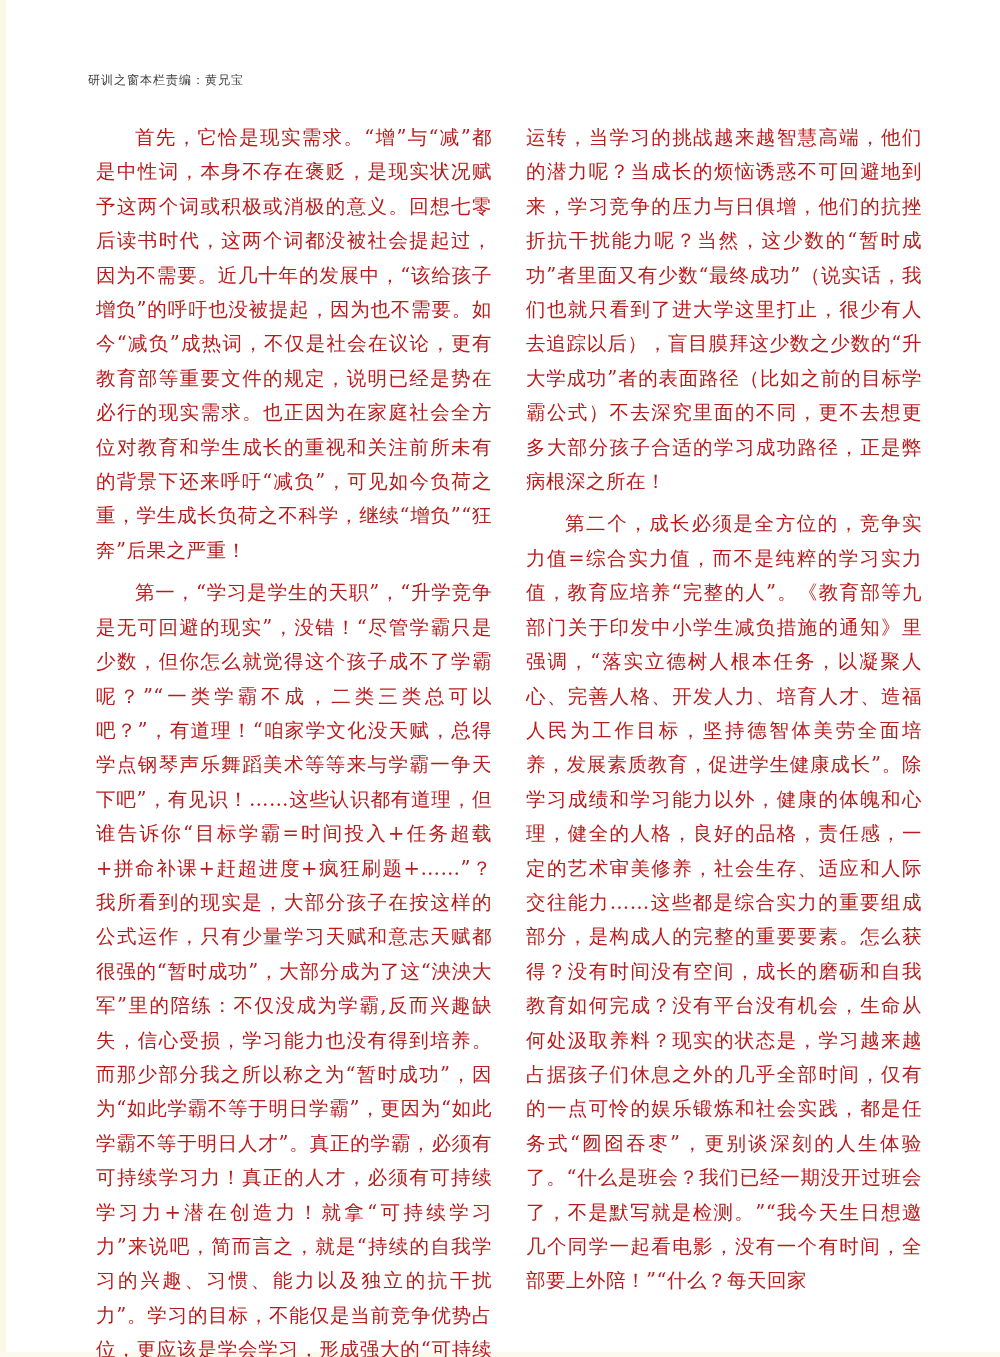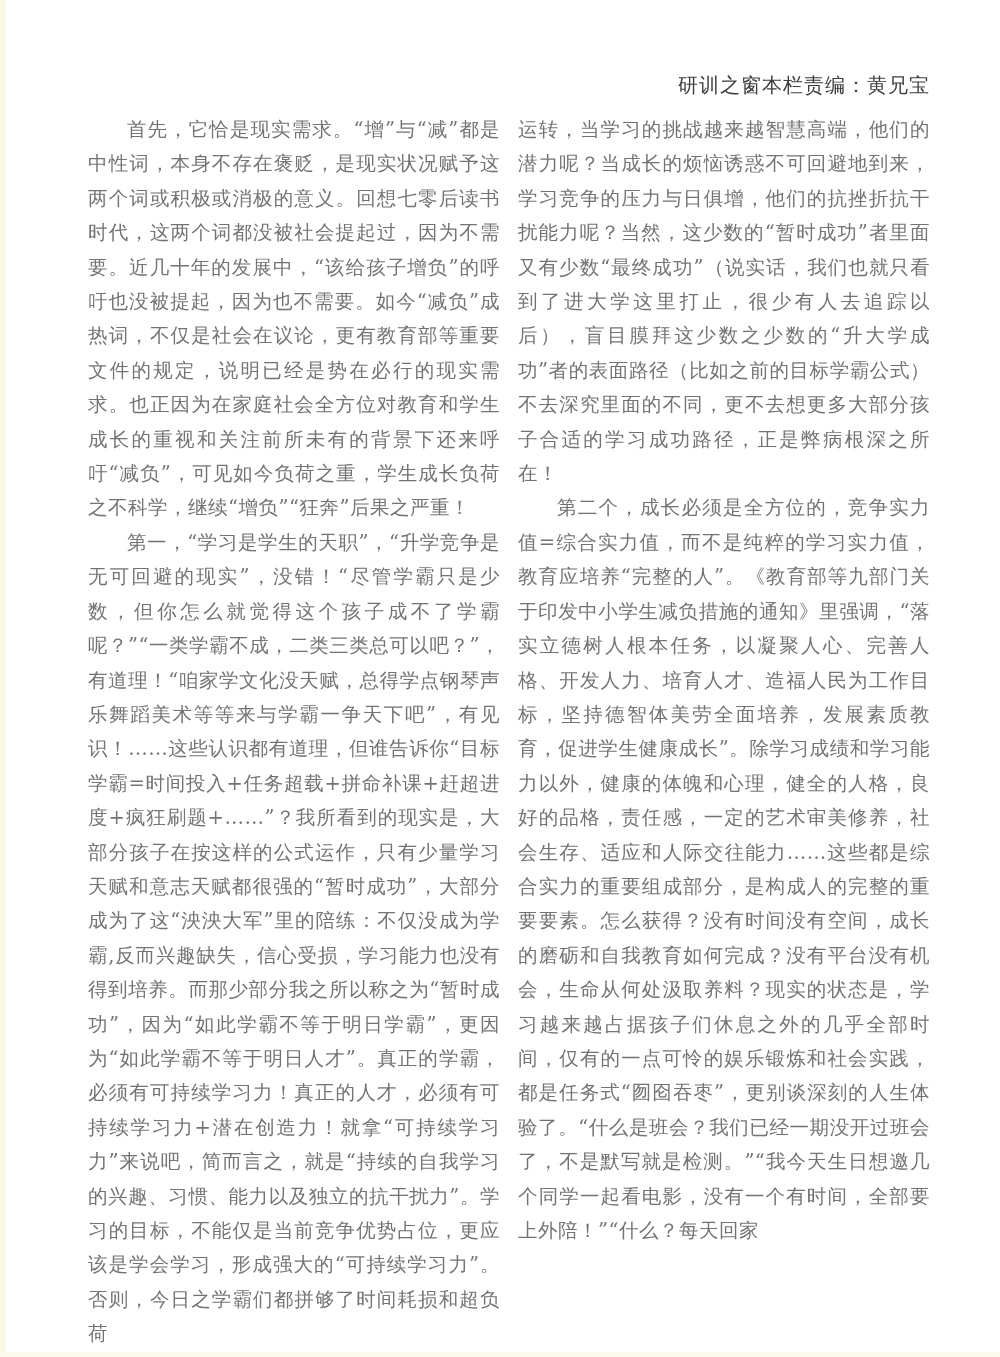--- a/index.html
+++ b/index.html
@@ -31,45 +31,44 @@
     left: 0; bottom: 0;
     width: 100%; height: 5px;
     background: #fcfaec;
   }
   .page-header {
     position: absolute;
     top: 72px;
     left: 88px;
     right: 70px;
     display: flex;
-    justify-content: flex-end;
+    justify-content: flex-start;
     align-items: baseline;
     font-family: "Liberation Sans", "DejaVu Sans", sans-serif;
-    font-size: 20px;
+    font-size: 12px;
     color: #3c3c3c;
     letter-spacing: 1px;
-    margin-left: 16px;
   }
   .columns {
     position: absolute;
     top: 113px;
     left: 88px;
     width: 842px;
     display: flex;
     gap: 18px;
   }
   .column {
     flex: 1 1 0;
     min-width: 0;
   }
   .para {
-    margin: 0;
+    margin: 8px;
     font-size: 19.5px;
     line-height: 34.4px;
-    color: #737373;
+    color: #b91c1c;
     text-align: justify;
     text-justify: inter-character;
     letter-spacing: 0.5px;
     word-break: break-all;
   }
   .para.indent {
     text-indent: 2em;
   }
   .page-footer {
     position: absolute;

